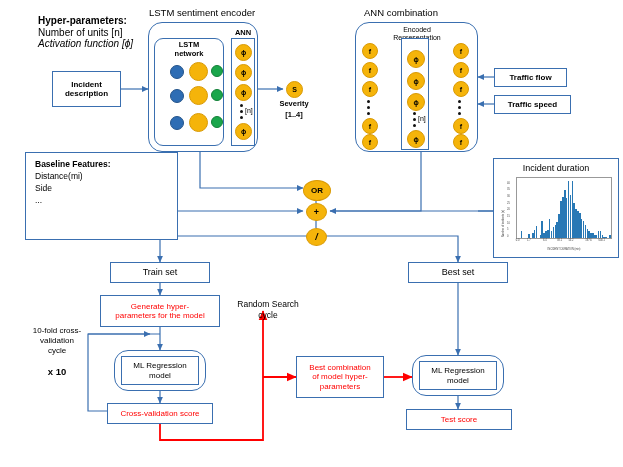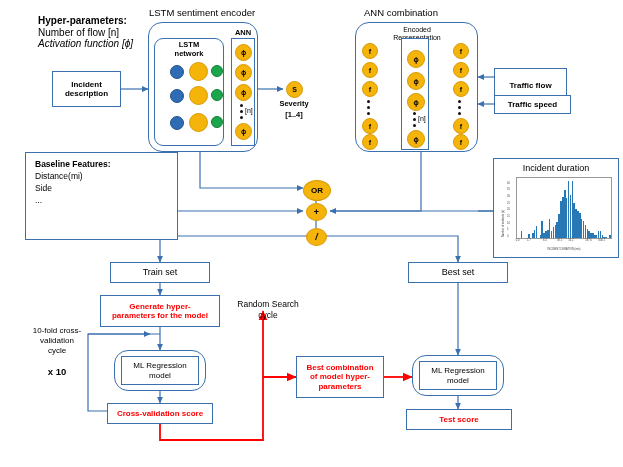--- a/index.html
+++ b/index.html
@@ -5,21 +5,21 @@
   html,body{margin:0;padding:0;background:#ffffff;}
   body{width:623px;height:467px;position:relative;overflow:hidden;
        font-family:"Liberation Sans", sans-serif;color:#000;}
   #root{position:absolute;left:0;top:0;width:623px;height:467px;}
   .bold{font-weight:bold;}
   .ctr{text-align:center;}
   
   .box{position:absolute;box-sizing:border-box;border:1.2px solid #3a6fb0;
        background:#fff;display:flex;align-items:center;justify-content:center;
        text-align:center;font-size:8px;line-height:9.5px;color:#000;}
-  .box.red{color:#ff0000;font-weight:bold;}
+  .box.red{color:#ff0000;}
   .rounded{border-radius:9px;}
   .round-lg{border-radius:14px;}
   .plainlabel{position:absolute;font-size:10px;line-height:10px;color:#000;white-space:pre;}
   
   .node{position:absolute;border-radius:50%;background:#f5b40a;
         border:1px solid #d99a05;display:flex;align-items:center;
         justify-content:center;font-size:7px;color:#000;font-weight:bold;}
   .node.blue{background:#2e6db4;border-color:#24548a;}
   .node.green{background:#1aa64b;border-color:#128038;}
   .dot{position:absolute;width:3px;height:3px;border-radius:50%;background:#111;}
@@ -167,21 +167,21 @@
         <path d="M427,101 L453,141"></path>
         <path d="M427,138 L453,50"></path>
         <path d="M427,138 L453,69"></path>
         <path d="M427,138 L453,88"></path>
         <path d="M427,138 L453,125"></path>
         <path d="M427,138 L453,141"></path>
       </g>
   </svg>
 
   <div class="plainlabel bold" style="left:38px;top:16px;">Hyper-parameters:</div>
-  <div class="plainlabel" style="left:38px;top:28px;">Number of flow [n]</div>
+  <div class="plainlabel" style="left:38px;top:28px;">Number of units [n]</div>
   <div class="plainlabel" style="left:38px;top:39px;font-style:italic;">Activation function [ϕ]</div>
 
   <div class="plainlabel" style="left:141px;top:8px;font-size:9.5px;margin-left:8px;">LSTM sentiment encoder</div>
   <div class="box round-lg" style="left:148px;top:22px;width:110px;height:130px;"></div>
   <div class="box rounded" style="left:154px;top:38px;width:70px;height:108px;"></div>
   <div class="plainlabel ctr bold" style="left:154px;top:41px;width:70px;font-size:7.5px;line-height:8.5px;white-space:pre-line;">LSTM
 network</div>
 
   <div class="node blue" style="left:170px;top:65px;width:12px;height:12px;"></div>
   <div class="node blue" style="left:170px;top:89px;width:12px;height:12px;"></div>
@@ -236,21 +236,21 @@
   <div class="node" style="left:453px;top:62px;width:14px;height:14px;">f</div>
   <div class="node" style="left:453px;top:81px;width:14px;height:14px;">f</div>
   <div class="dot" style="left:458px;top:100px;"></div>
   <div class="dot" style="left:458px;top:106px;"></div>
   <div class="dot" style="left:458px;top:112px;"></div>
   <div class="node" style="left:453px;top:118px;width:14px;height:14px;">f</div>
   <div class="node" style="left:453px;top:134px;width:14px;height:14px;">f</div>
 
   <div class="box bold" style="left:52px;top:71px;width:69px;height:36px;white-space:pre-line;">Incident
 description</div>
-  <div class="box bold" style="left:494px;top:68px;width:73px;height:36px;">Traffic flow</div>
+  <div class="box bold" style="left:494px;top:68px;width:73px;height:19px;">Traffic flow</div>
   <div class="box bold" style="left:494px;top:95px;width:77px;height:19px;">Traffic speed</div>
 
   <div class="box" style="left:25px;top:152px;width:153px;height:88px;display:block;padding:7px 9px;text-align:left;">
     <div class="bold" style="font-size:8.5px;">Baseline Features:</div>
     <div style="font-size:8.5px;line-height:12px;">Distance(mi)</div>
     <div style="font-size:8.5px;line-height:12px;">Side</div>
     <div style="font-size:8.5px;line-height:12px;">...</div>
   </div>
 
   <div class="node" style="left:303px;top:180px;width:26px;height:19px;border-radius:50%;font-size:8px;">OR</div>

